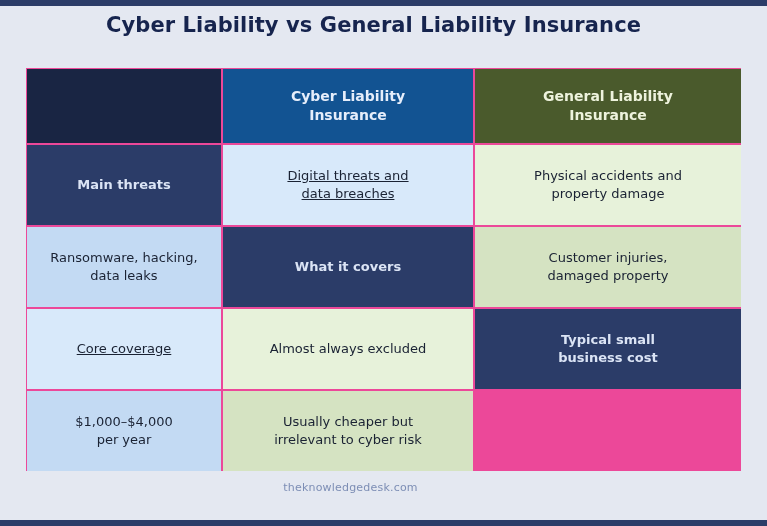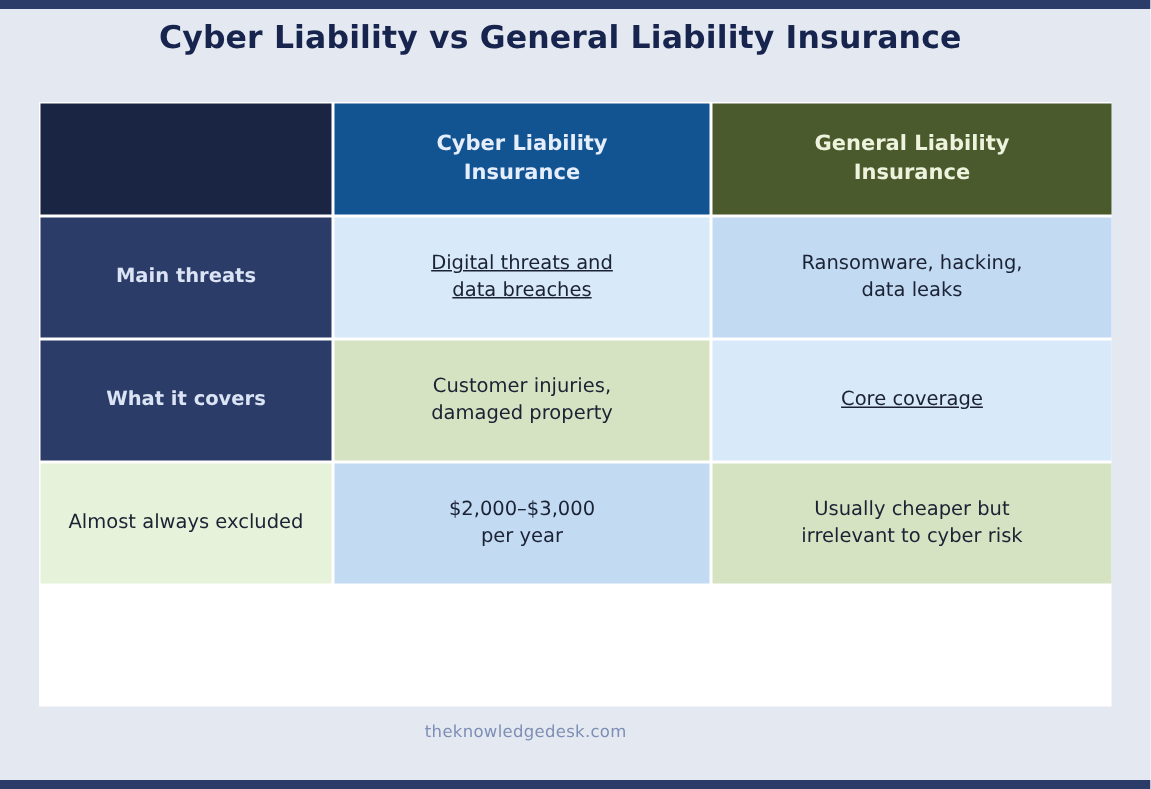--- a/index.html
+++ b/index.html
@@ -9,21 +9,21 @@
     font-family:"DejaVu Sans", sans-serif;
   }
   .topbar { position:absolute; left:0; top:0; width:767px; height:6px; background:#2b3c68; }
   .bottombar { position:absolute; left:0; bottom:0; width:767px; height:6px; background:#2b3c68; }
   .title {
     position:absolute; left:0; top:13px; width:747px; text-align:center;
     font-size:21px; font-weight:bold; color:#16244e; letter-spacing:0.1px;
   }
   .grid {
     position:absolute; left:26px; top:68px; width:715px; height:403px;
-    background:#ffffff;
+    background:#ec4899;
     display:grid;
     grid-template-columns: 194px 250px 266px;
     grid-template-rows: 74px 80px 80px 80px 80px;
     gap:2px;
     padding:1px 16px 1px 1px;
     box-sizing:border-box;
   }
   .cell {
     display:flex; align-items:center; justify-content:center; text-align:center;
     font-size:13px; line-height:18px; color:#1a2233; white-space:pre-line;
@@ -52,31 +52,35 @@
 <div class="grid">
   <div class="cell corner"></div>
   <div class="cell hdr-cyber">Cyber Liability
 Insurance</div>
   <div class="cell hdr-gen">General Liability
 Insurance</div>
 
   <div class="cell rowlabel">Main threats</div>
   <div class="cell cy-light">Digital threats and
 data breaches</div>
+  <div class="cell gn-light">Physical accidents and
+property damage</div>
 
   <div class="cell cy-dark">Ransomware, hacking,
 data leaks</div>
   <div class="cell rowlabel">What it covers</div>
   <div class="cell gn-dark">Customer injuries,
 damaged property</div>
 
   <div class="cell cy-light">Core coverage</div>
   <div class="cell gn-light">Almost always excluded</div>
 
-  <div class="cell cy-dark">$2,000–$3,000
+  <div class="cell rowlabel">Typical small
+business cost</div>
+  <div class="cell cy-dark">$1,000–$4,000
 per year</div>
   <div class="cell gn-dark">Usually cheaper but
 irrelevant to cyber risk</div>
 </div>
 
 <div class="footer">theknowledgedesk.com</div>
 
 <div class="bottombar"></div>
 
 </body></html>

